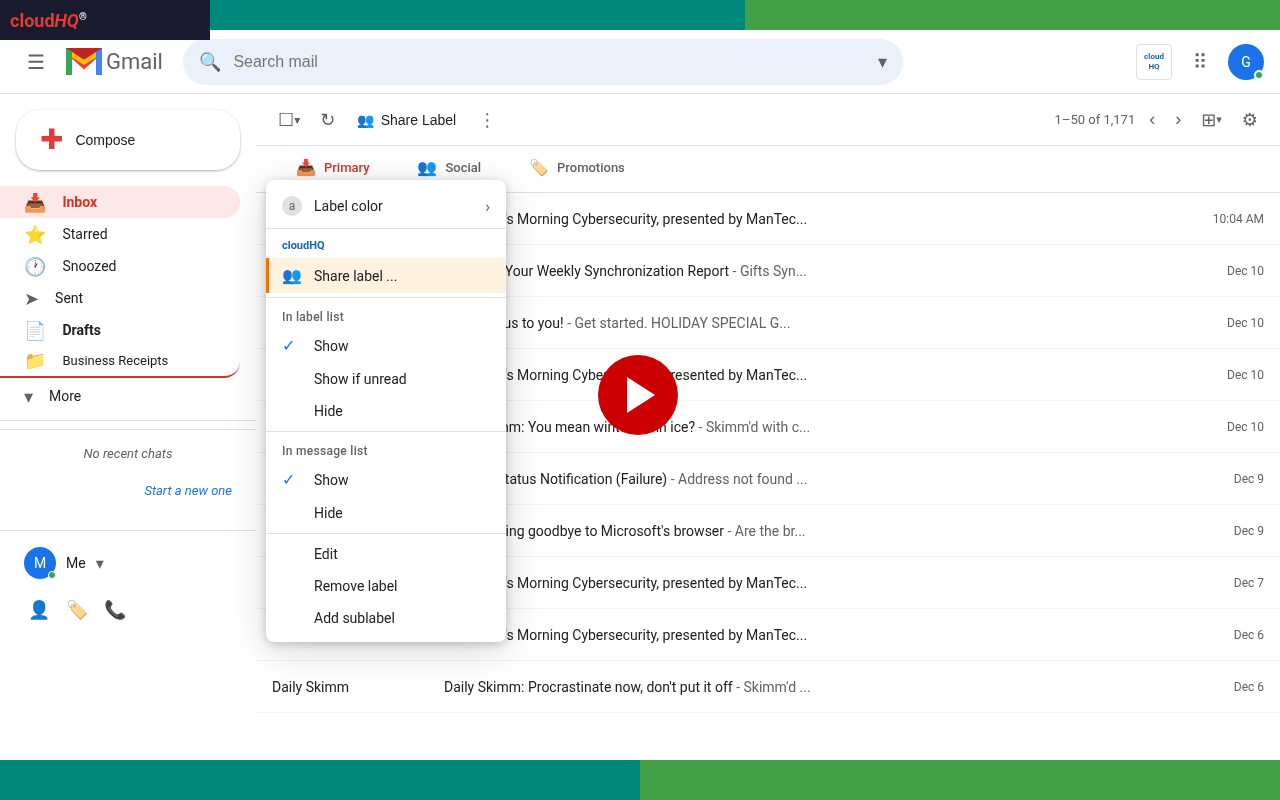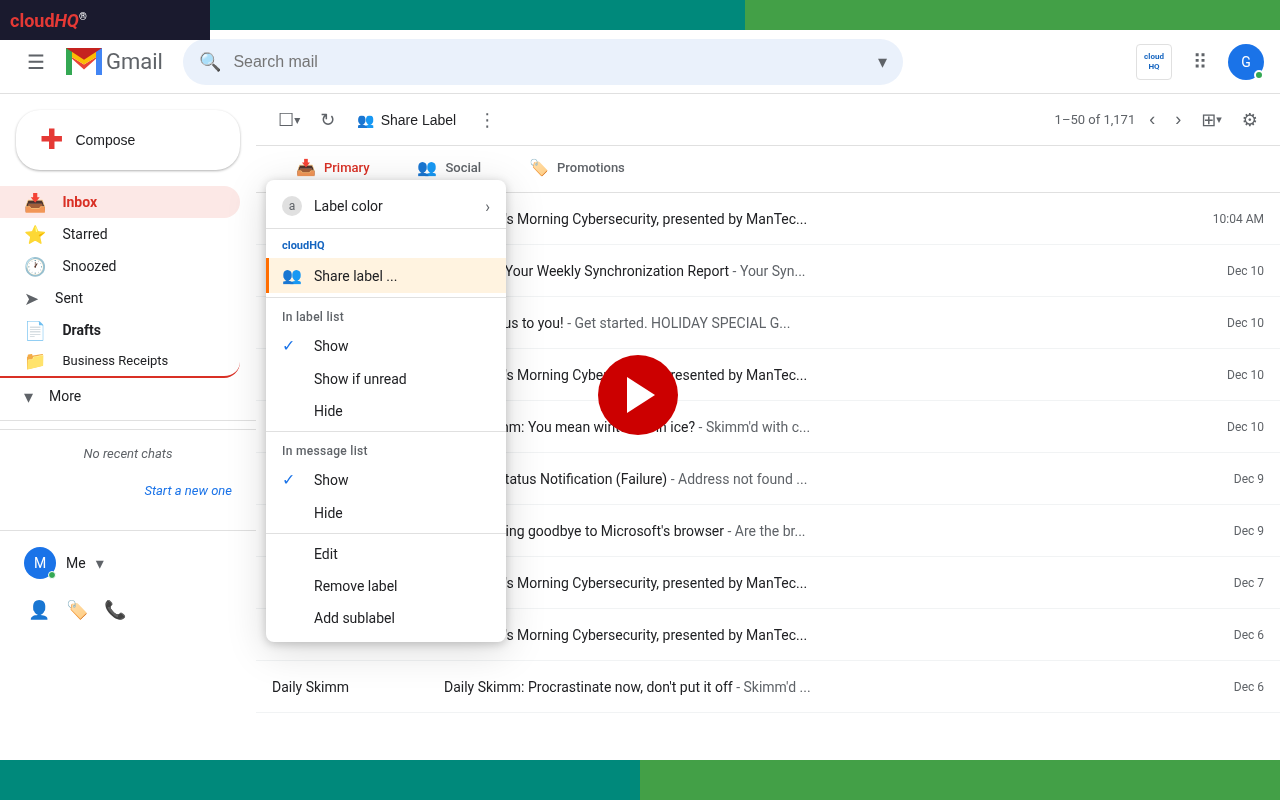--- a/index.html
+++ b/index.html
@@ -375,21 +375,21 @@
   <div class="email-list">
     <div class="email-row">
       <span class="email-sender">POLITICO's Morni...</span>
       <span class="email-subject">POLITICO's Morning Cybersecurity, presented by ManTec...</span>
       <span class="email-time">10:04 AM</span>
     </div>
     <div class="email-row">
       <span class="email-sender">cloudHQ Report</span>
       <span class="email-subject">
         <span>cloudHQ: Your Weekly Synchronization Report</span>
-        <span class="preview">- Your Syn...</span>
+        <span class="preview">- Gifts Syn...</span>
       </span>
       <span class="email-time">Dec 10</span>
     </div>
     <div class="email-row">
       <span class="email-sender">Holiday Gifts</span>
       <span class="email-subject">
         <span>ifts, from us to you!</span>
         <span class="preview">- Get started. HOLIDAY SPECIAL G...</span>
       </span>
       <span class="email-time">Dec 10</span>

